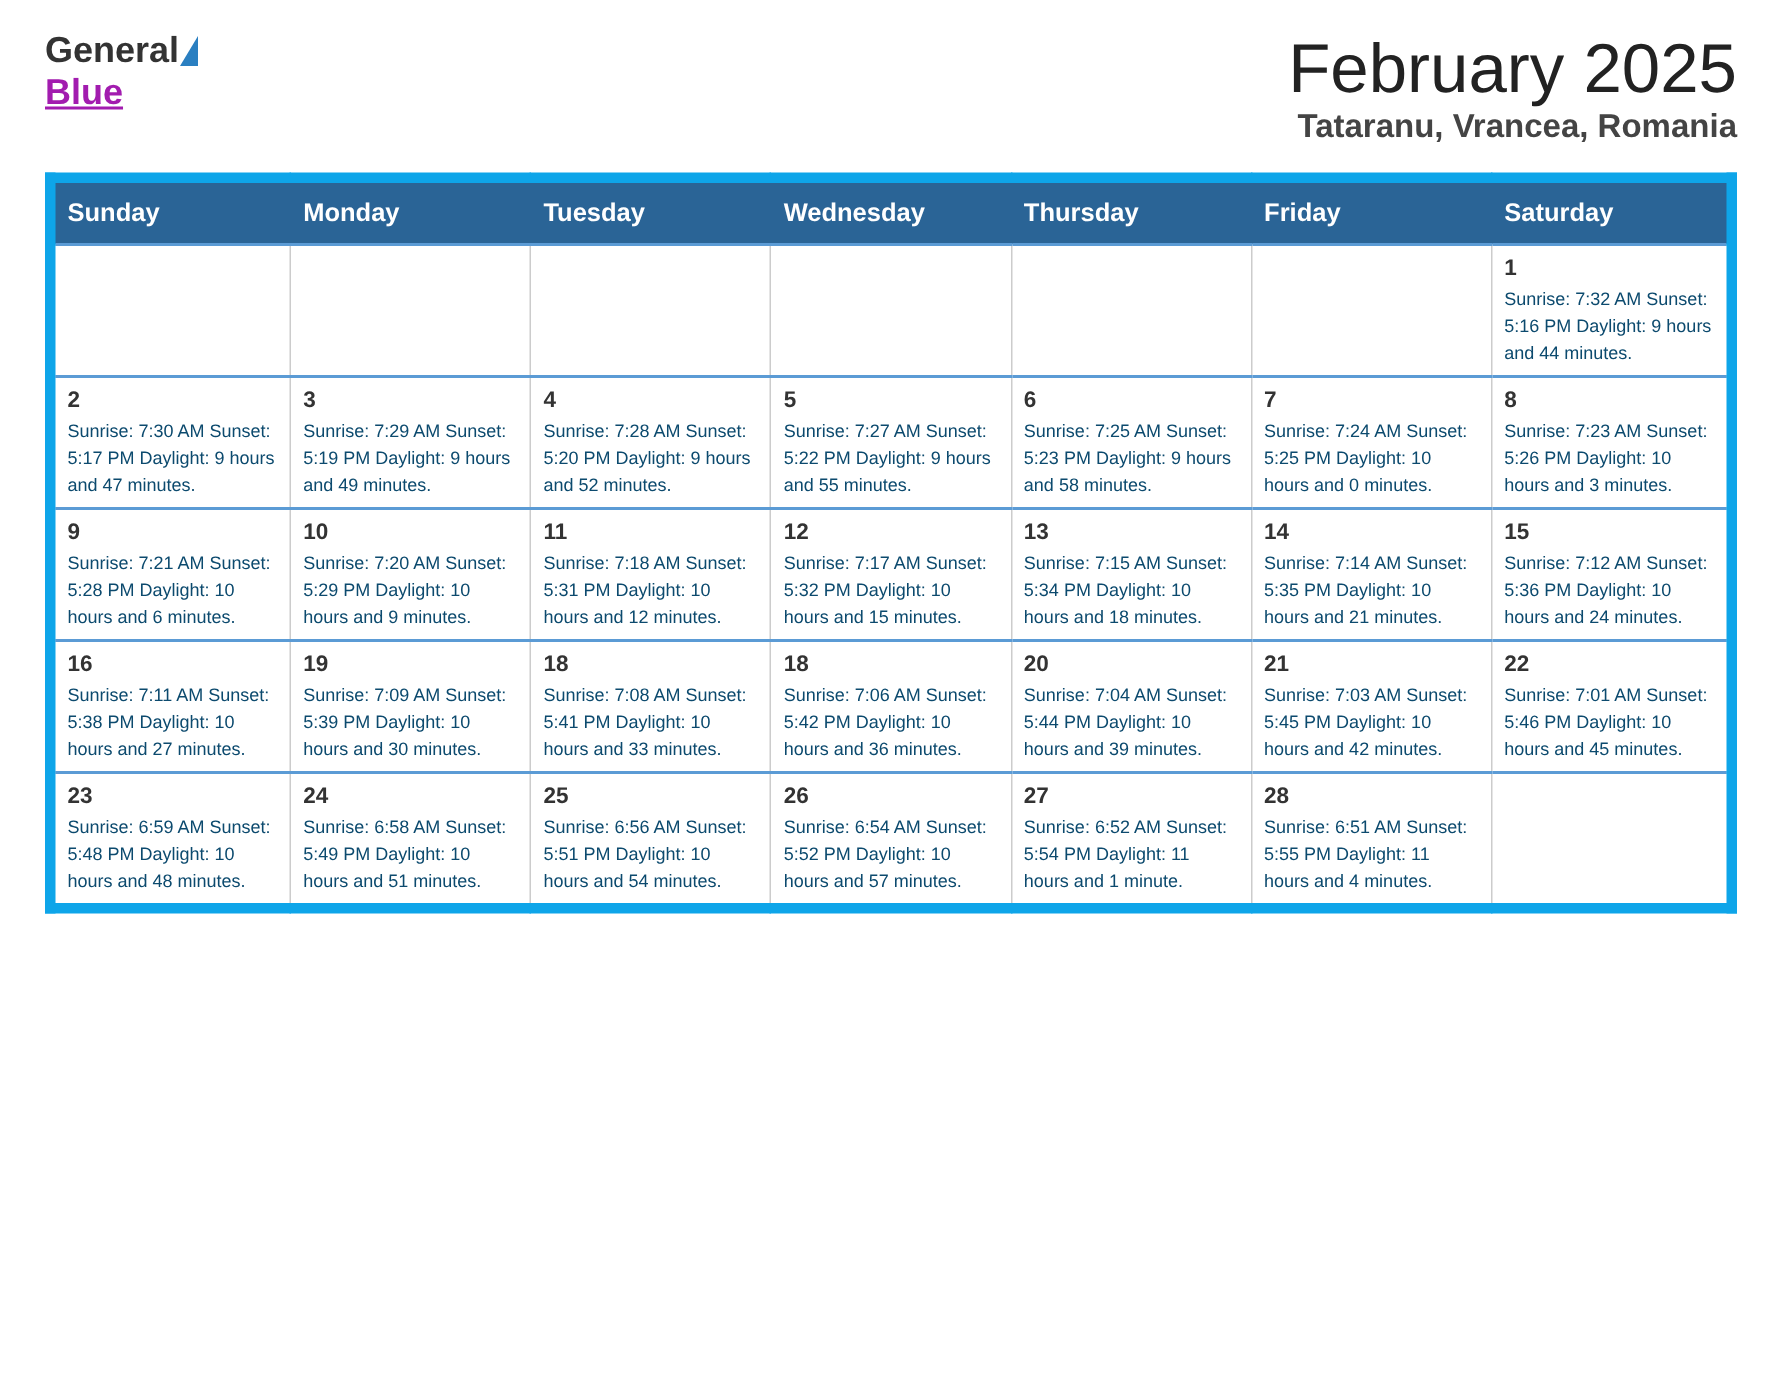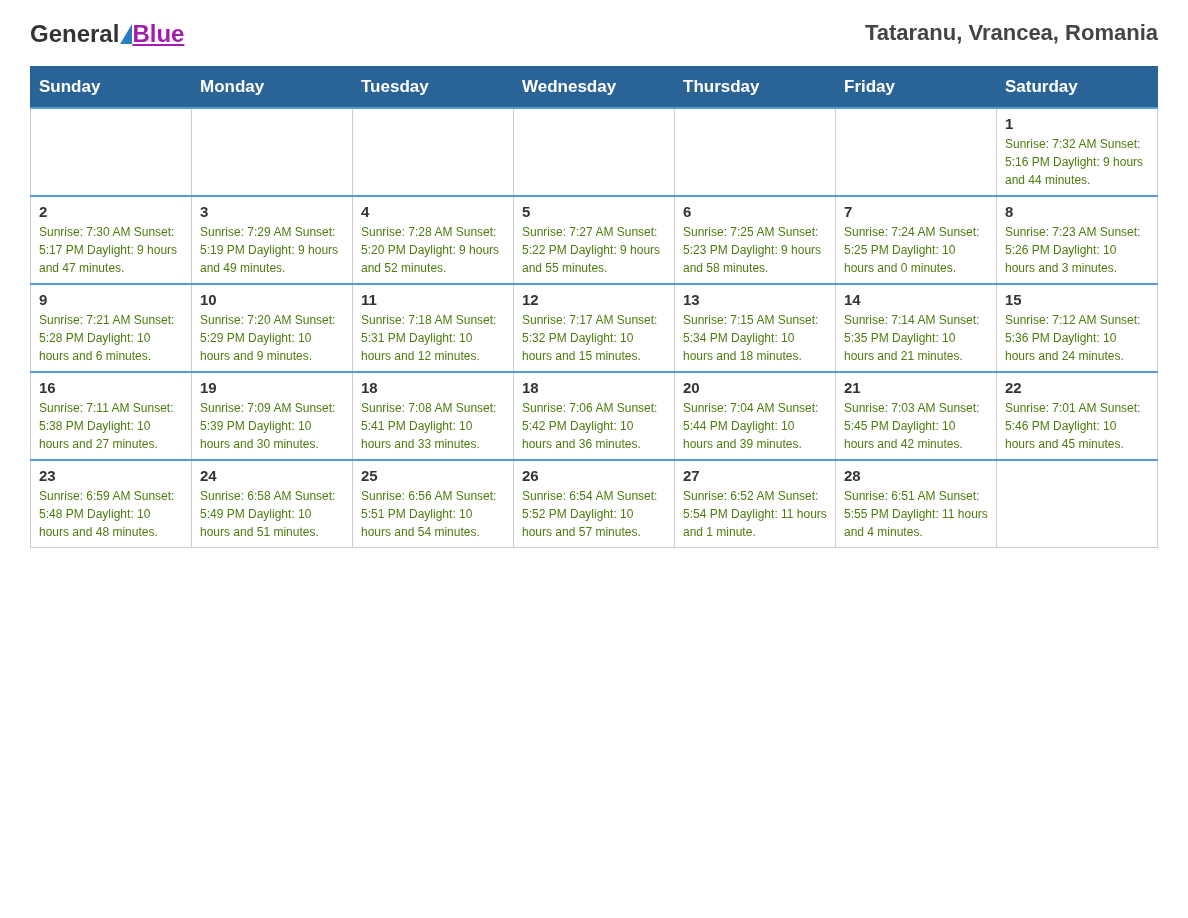--- a/index.html
+++ b/index.html
@@ -27,21 +27,21 @@
       line-height: 1.1;
     }
     .title-area h2 {
       font-size: 22px;
       font-weight: bold;
       color: #444;
     }
     .calendar {
       width: 100%;
       border-collapse: collapse;
-      border: 1px solid #0ea5e9;
+      border: 7px solid #0ea5e9;
       padding-left: 20px;
     }
     .calendar th {
       background: #2a6496;
       color: #fff;
       font-size: 17px;
       font-weight: bold;
       padding: 10px 8px;
       text-align: left;
       border: 1px solid #2a6496;
@@ -58,29 +58,29 @@
       border-top: 2px solid #5b9bd5;
     }
     .day-number {
       font-size: 15px;
       font-weight: bold;
       color: #333;
       margin-bottom: 3px;
     }
     .day-info {
       font-size: 12px;
-      color: #4d7c0f;
+      color: #0c4a6e;
       line-height: 1.5;
     }
     .empty-cell {
       background: #f9f9f9;
     }
     .logo-wrapper {
       display: flex;
-      flex-direction: row;
+      flex-direction: column;
       align-items: flex-start;
     }
     .logo-line1 {
       display: flex;
       align-items: center;
     }
     .logo-general {
       font-size: 24px;
       font-weight: bold;
       color: #333;
@@ -106,20 +106,21 @@
 
 <div class="header-area">
   <div class="logo-wrapper">
     <div class="logo-line1">
       <span class="logo-general">General</span>
       <span class="logo-triangle"></span>
     </div>
     <span class="logo-blue-text">Blue</span>
   </div>
   <div class="title-area">
+    <h1>February 2025</h1>
     <h2>Tataranu, Vrancea, Romania</h2>
   </div>
 </div>
 
 <table class="calendar">
   <thead>
     <tr>
     <th>Sunday</th>
         <th>Monday</th>
         <th>Tuesday</th>

